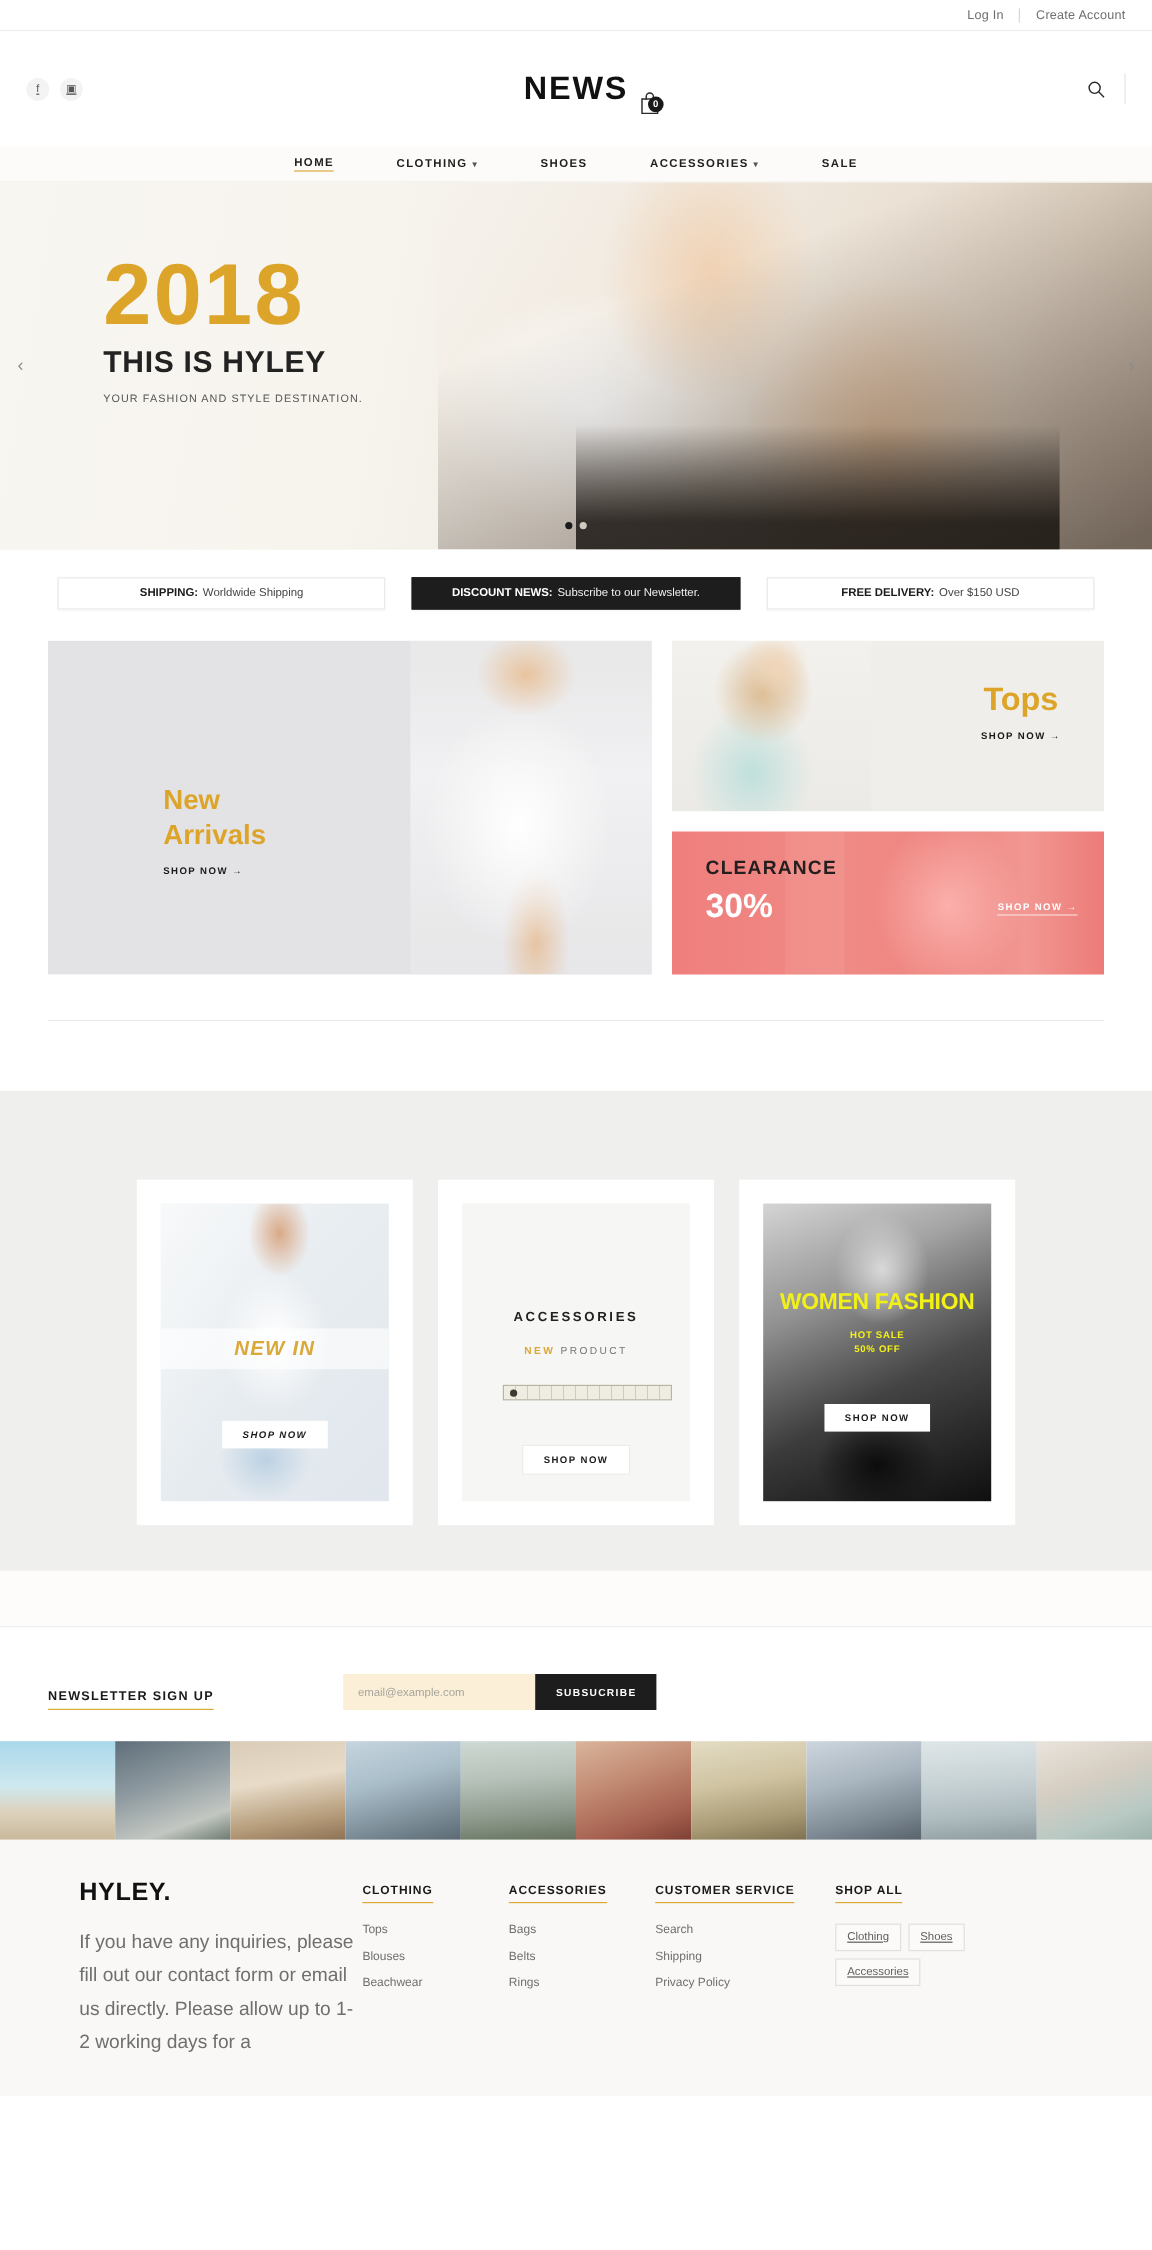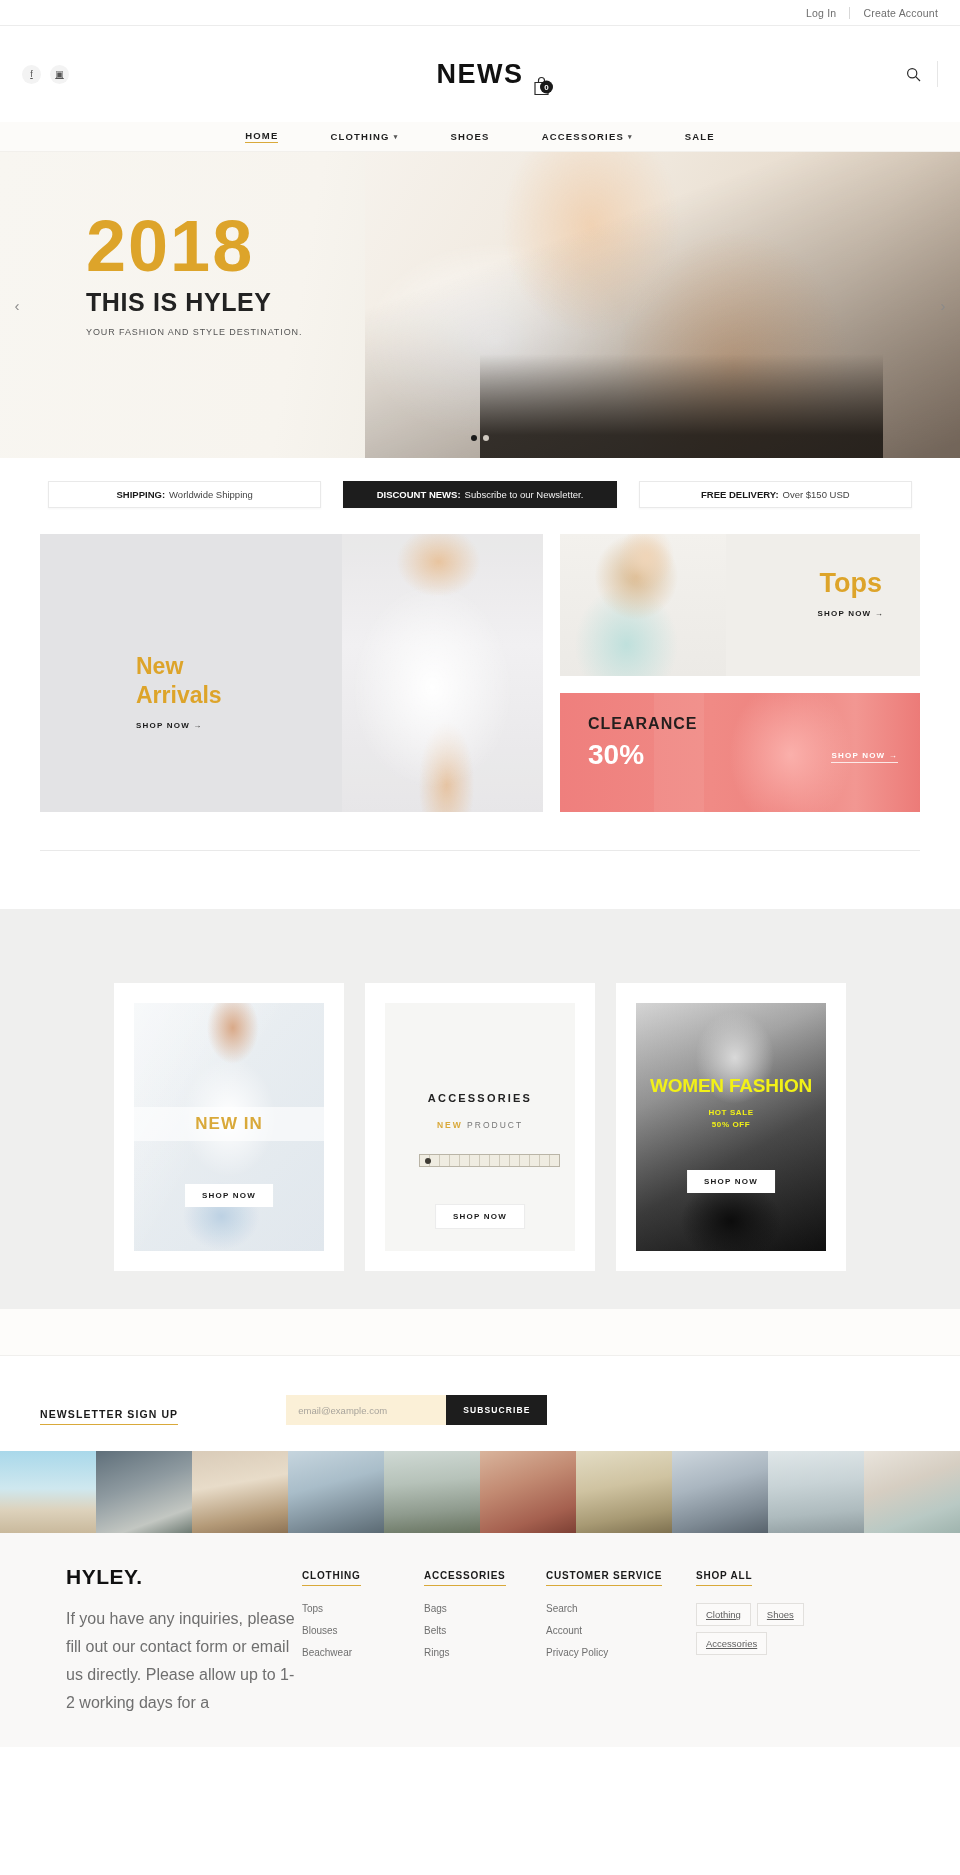--- a/index.html
+++ b/index.html
@@ -270,20 +270,21 @@
   }
   .card {
     width: 230px; height: 288px; background: #fff;
     padding: 20px; position: relative;
   }
   .card-inner { width: 100%; height: 100%; position: relative; overflow: hidden; }
 
   .ci-newin {
     background:
       linear-gradient(135deg, #eef2f5 0%, #e7ecf0 38%, #dfe6ec 100%);
+    font-style: italic;
   }
   .ci-newin .fig {
     position: absolute; inset: 0;
     background:
       radial-gradient(ellipse 36px 50px at 52% 10%, #d9a988 0%, rgba(217,169,136,0) 72%),
       radial-gradient(ellipse 62px 80px at 50% 46%, #ffffff 0%, rgba(255,255,255,.05) 74%),
       radial-gradient(ellipse 52px 46px at 46% 86%, #b9cfe2 0%, rgba(185,207,226,0) 74%),
       linear-gradient(120deg, rgba(255,255,255,.55) 0%, rgba(255,255,255,0) 46%);
   }
   .ci-badge {
@@ -636,21 +637,21 @@
       <a href="#">Bags</a>
       <a href="#">Belts</a>
       <a href="#">Rings</a>
     </div>
   </div>
 
   <div class="f-col wide">
     <span class="f-head">CUSTOMER SERVICE</span>
     <div class="f-links">
       <a href="#">Search</a>
-      <a href="#">Account</a>
+      <a href="#">Shipping</a>
       <a href="#">Privacy Policy</a>
     </div>
   </div>
 
   <div class="f-col wide">
     <span class="f-head">SHOP ALL</span>
     <div class="tags">
       <a class="tag" href="#">Clothing</a>
       <a class="tag" href="#">Shoes</a>
       <a class="tag" href="#">Accessories</a>

